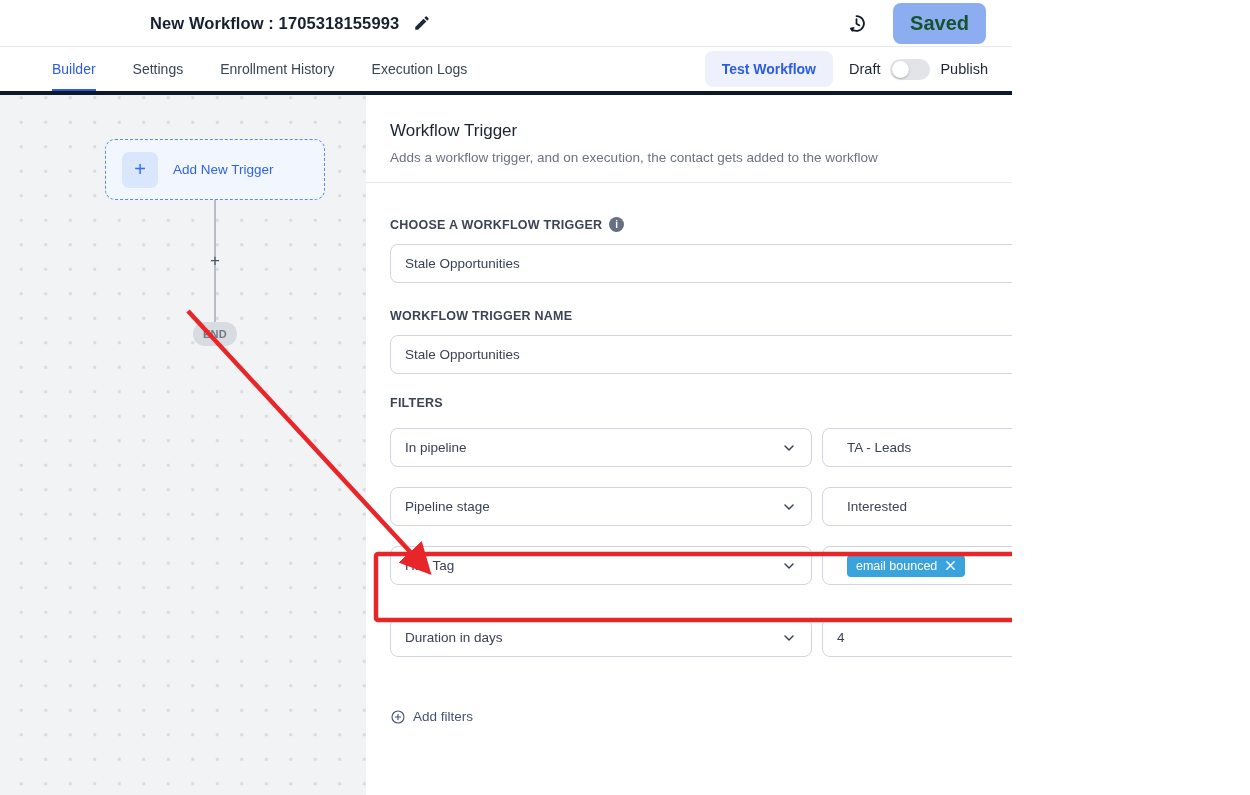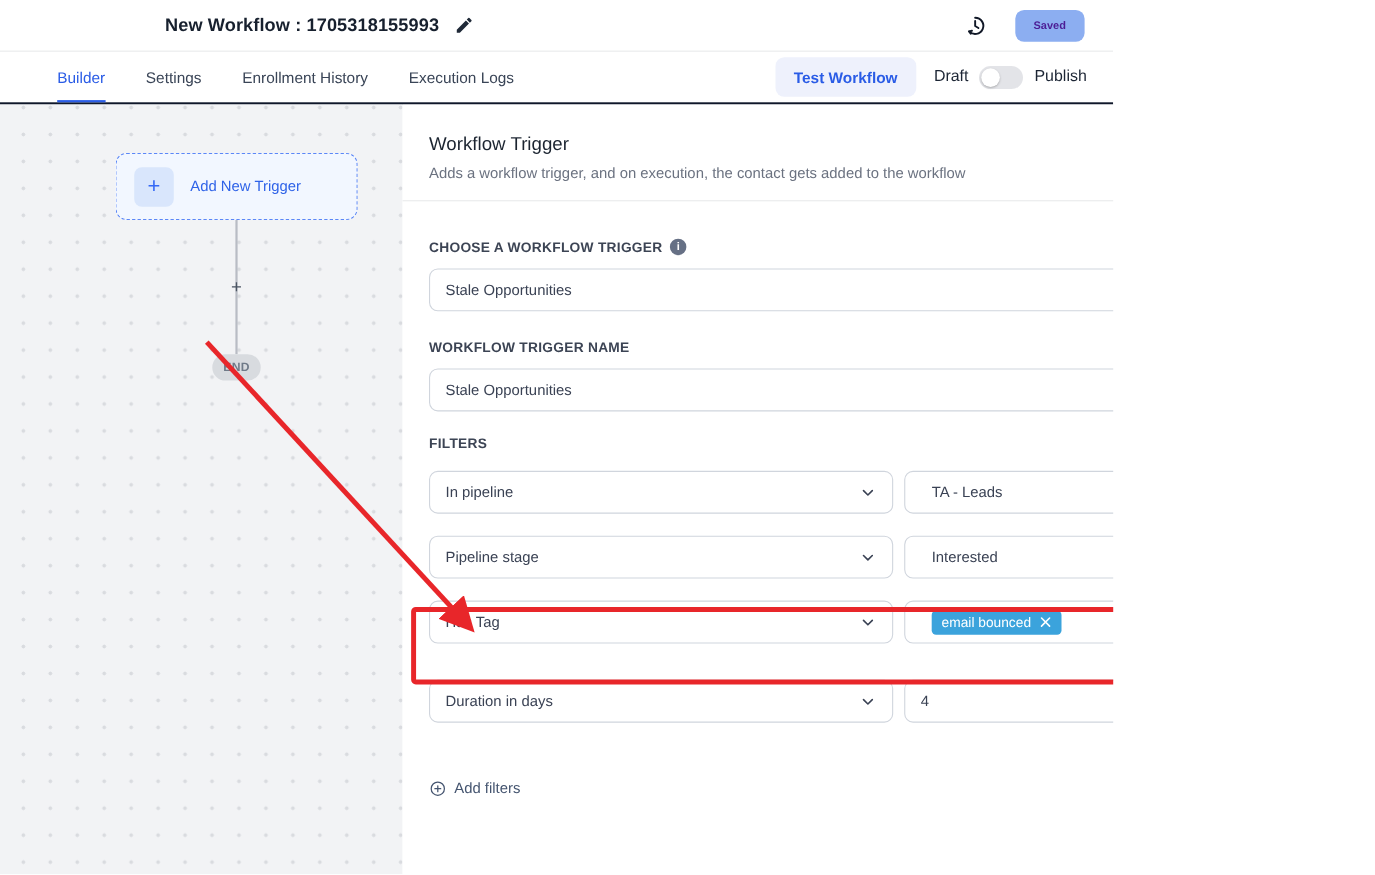--- a/index.html
+++ b/index.html
@@ -6,24 +6,24 @@
   html,body { font-family:"Liberation Sans", sans-serif; background:#fff; }
   .page { position:relative; width:1012px; height:795px; background:#fff; overflow:hidden; }
 
   
   .top-header { height:47px; display:flex; align-items:center; border-bottom:1px solid #e9eaec; background:#fff; position:relative; }
   .title-wrap { display:flex; align-items:center; gap:14px; margin-left:150px; }
   .wf-title { font-size:16.5px; font-weight:600; color:#17202e; letter-spacing:.1px; }
   .pencil-btn { width:18px; height:18px; color:#1f2937; cursor:pointer; display:flex; align-items:center; }
   .header-right { margin-left:auto; display:flex; align-items:center; gap:26px; padding-right:26px; }
   .history-btn { width:21px; height:21px; color:#111827; cursor:pointer; display:flex; align-items:center; }
-  .saved-btn { background:#8caef1; color:#4c1d95; font-size:10px; font-weight:600; border:none; border-radius:8px; padding:9px 17px; cursor:default; }
-
-  
-  .tab-bar { height:48px; display:flex; align-items:stretch; border-bottom:2px solid #0f172a; background:#fff; }
+  .saved-btn { background:#8caef1; color:#14532d; font-size:20px; font-weight:600; border:none; border-radius:8px; padding:9px 17px; cursor:default; }
+
+  
+  .tab-bar { height:48px; display:flex; align-items:stretch; border-bottom:4px solid #0f172a; background:#fff; }
   .tabs { display:flex; align-items:stretch; gap:37px; margin-left:52px; }
   .tab { display:flex; align-items:center; font-size:14px; color:#3a4557; cursor:pointer; border-bottom:2px solid transparent; padding-top:2px; }
   .tab.active { color:#2a5ce6; border-bottom-color:#2a5ce6; font-weight:500; }
   .tabbar-right { margin-left:auto; display:flex; align-items:center; gap:16px; padding-right:24px; }
   .test-wf-btn { background:#eef1fc; color:#2a5ce6; font-size:14px; font-weight:600; border:none; border-radius:8px; padding:10px 17px; cursor:pointer; }
   .toggle-group { display:flex; align-items:center; gap:10px; }
   .toggle-label { font-size:14.5px; color:#1c2534; }
   .toggle { width:40px; height:21px; border-radius:11px; background:#e3e4e8; position:relative; cursor:pointer; }
   .toggle .knob { position:absolute; left:2px; top:2px; width:17px; height:17px; border-radius:50%; background:#fff; box-shadow:0 1px 2px rgba(0,0,0,.25); }
 

